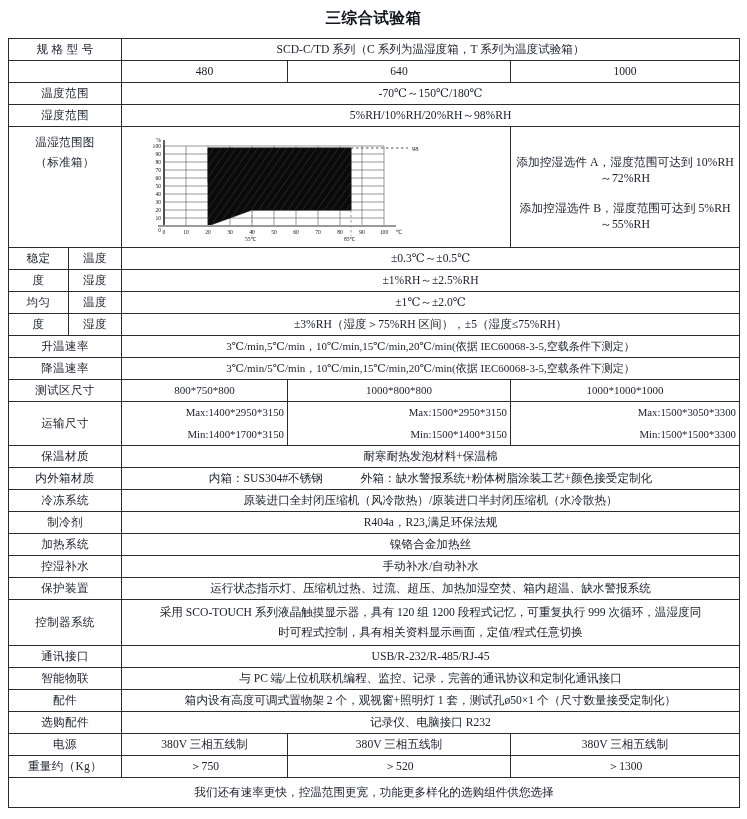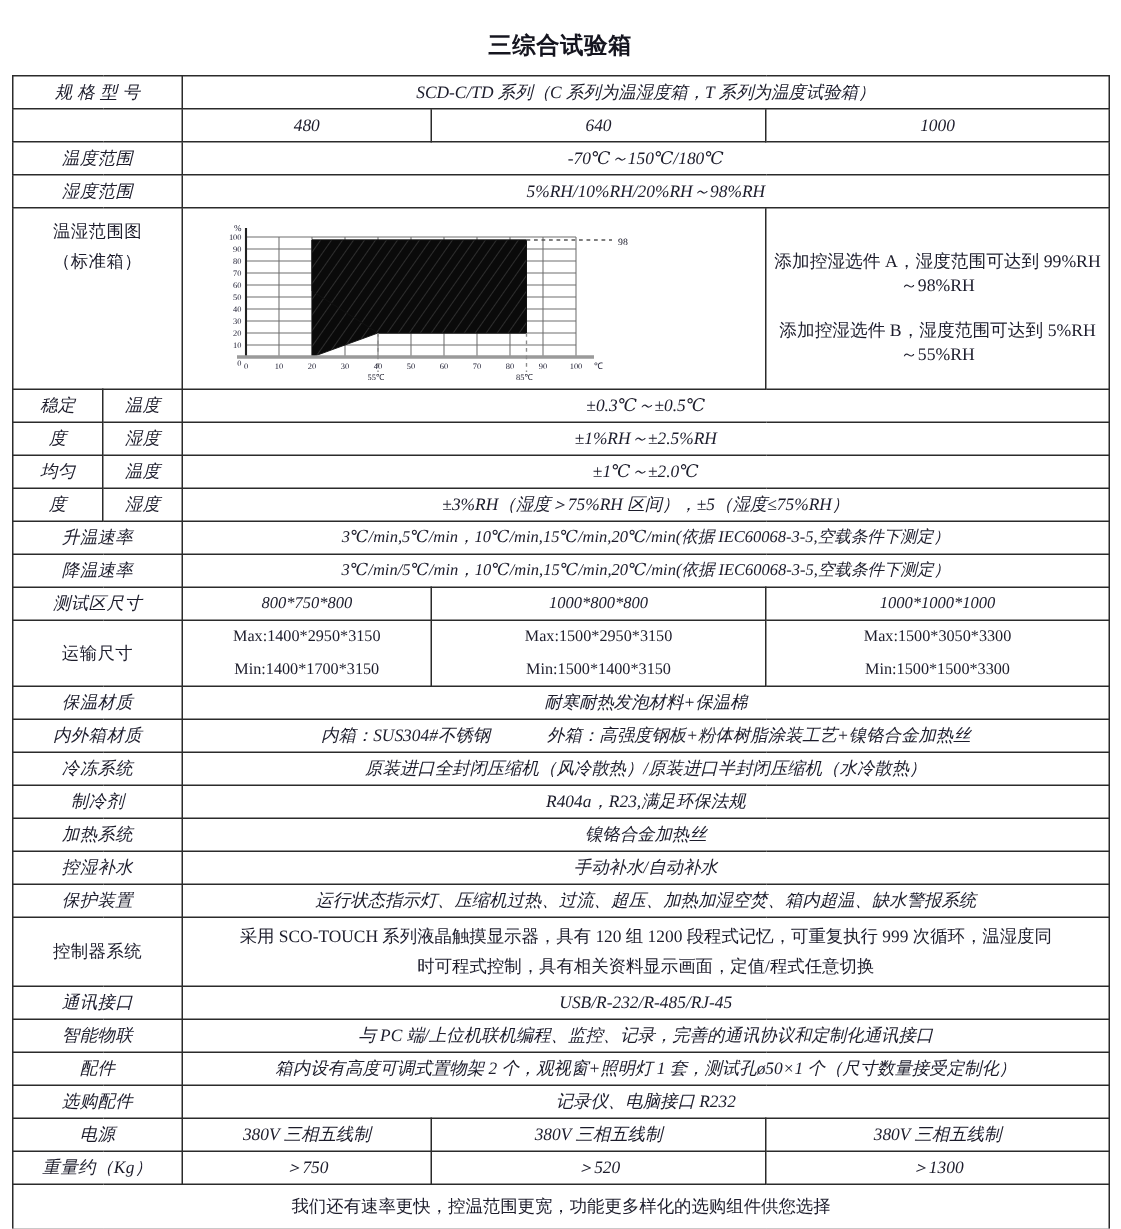--- a/index.html
+++ b/index.html
@@ -12,21 +12,21 @@
     height: 819px;
     font-family: "Liberation Serif", "DejaVu Serif", serif;
     color: #1a1a2e;
     -webkit-font-smoothing: none;
   }
   .page {
     position: relative;
     width: 747px;
     height: 662px;
     box-sizing: border-box;
-    padding: 12px 8px;
+    padding: 0 8px;
   }
   .page-title {
     text-align: center;
     font-size: 15.5px;
     font-weight: bold;
     letter-spacing: 0.5px;
     padding: 8px 0 9px 0;
     color: #15151f;
   }
   table.spec {
@@ -43,21 +43,21 @@
     text-align: center;
     line-height: 1.35;
   }
   td.lbl {
     letter-spacing: 0.3px;
     white-space: nowrap;
   }
   td.val {
     text-align: center;
   }
-  .r-h { height: 22px; font-style: italic; }
+  .r-h { height: 22px; }
   .two-line { line-height: 1.7; }
   .note-row td {
     text-align: left;
     padding-left: 6px;
     height: 25px;
   }
   .mat-inner {
     display: flex;
     justify-content: center;
     gap: 38px;
@@ -80,20 +80,21 @@
     position: relative;
     width: 100%;
     height: 110px;
   }
   .chart-svg { display: block; }
   .ship-lines {
     display: flex;
     flex-direction: column;
     gap: 7px;
     font-size: 10.8px;
+    text-align: right;
   }
   .sm { font-size: 11px; }
 </style>
 </head>
 <body>
 
 <div class="page">
 
   <div class="page-title">三综合试验箱</div>
 
@@ -210,21 +211,21 @@
                 <text x="218" y="102">80</text>
                 <text x="240" y="102">90</text>
                 <text x="262" y="102">100</text>
               </g>
               <text x="274" y="102" font-size="6" fill="#14142a" font-family="Liberation Serif, serif">℃</text>
             </svg>
           </div>
         </td>
         <td>
           <div class="opt-lines">
-            <div>添加控湿选件 A，湿度范围可达到 99%RH～98%RH</div>
+            <div>添加控湿选件 A，湿度范围可达到 10%RH～72%RH</div>
             <div>添加控湿选件 B，湿度范围可达到 5%RH～55%RH</div>
           </div>
         </td>
       </tr>
 
       <tr class="r-h">
         <td class="lbl" rowspan="1">稳定</td>
         <td class="lbl">温度</td>
         <td class="val" colspan="3">±0.3℃～±0.5℃</td>
       </tr>
@@ -290,21 +291,21 @@
       <tr class="r-h">
         <td class="lbl" colspan="2">保温材质</td>
         <td class="val" colspan="3">耐寒耐热发泡材料+保温棉</td>
       </tr>
 
       <tr class="r-h">
         <td class="lbl" colspan="2">内外箱材质</td>
         <td class="val" colspan="3">
           <div class="mat-inner">
             <span>内箱：SUS304#不锈钢</span>
-            <span>外箱：高强度钢板+粉体树脂涂装工艺+镍铬合金加热丝</span>
+            <span>外箱：缺水警报系统+粉体树脂涂装工艺+颜色接受定制化</span>
           </div>
         </td>
       </tr>
 
       <tr class="r-h">
         <td class="lbl" colspan="2">冷冻系统</td>
         <td class="val" colspan="3">原装进口全封闭压缩机（风冷散热）/原装进口半封闭压缩机（水冷散热）</td>
       </tr>
 
       <tr class="r-h">

